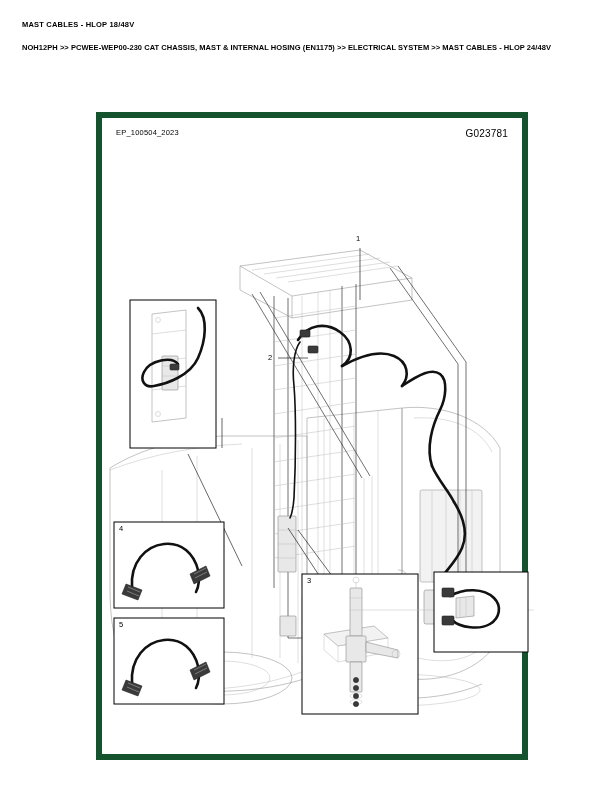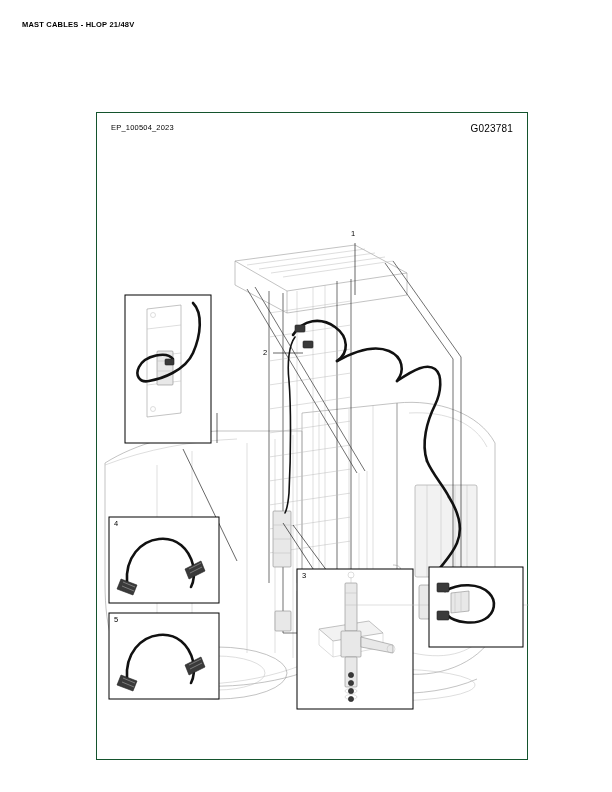--- a/index.html
+++ b/index.html
@@ -38,21 +38,21 @@
     font-weight: bold;
     line-height: 11px;
     letter-spacing: 0.05px;
   }
   .figure-frame {
     position: absolute;
     left: 96px;
     top: 112px;
     width: 432px;
     height: 648px;
-    border: 1px solid #14532d;
+    border: 6px solid #14532d;
     box-sizing: border-box;
   }
   .fig-code-left {
     position: absolute;
     left: 14px;
     top: 10px;
     font-size: 7.5px;
     letter-spacing: 0.2px;
   }
   .fig-code-right {
@@ -73,22 +73,23 @@
     font-size: 7.5px;
     color: #000;
   }
   svg { display: block; }
 </style>
 </head>
 <body>
 
 <div class="page">
 
-  <div class="doc-title">MAST CABLES - HLOP 21/48V</div>
-
+  <div class="doc-title">MAST CABLES - HLOP 18/48V</div>
+
+  <div class="breadcrumb">NOH12PH &gt;&gt; PCWEE-WEP00-230 CAT CHASSIS, MAST &amp; INTERNAL HOSING (EN1175) &gt;&gt; ELECTRICAL SYSTEM &gt;&gt; MAST CABLES - HLOP 24/48V</div>
 
   <div class="figure-frame">
 
     <div class="fig-code-left">EP_100504_2023</div>
     <div class="fig-code-right">G023781</div>
 
     <svg class="fig-canvas" viewBox="0 0 432 648">
       <defs>
         <style>
           .ln { fill:none; stroke:#333; stroke-width:0.7; }

